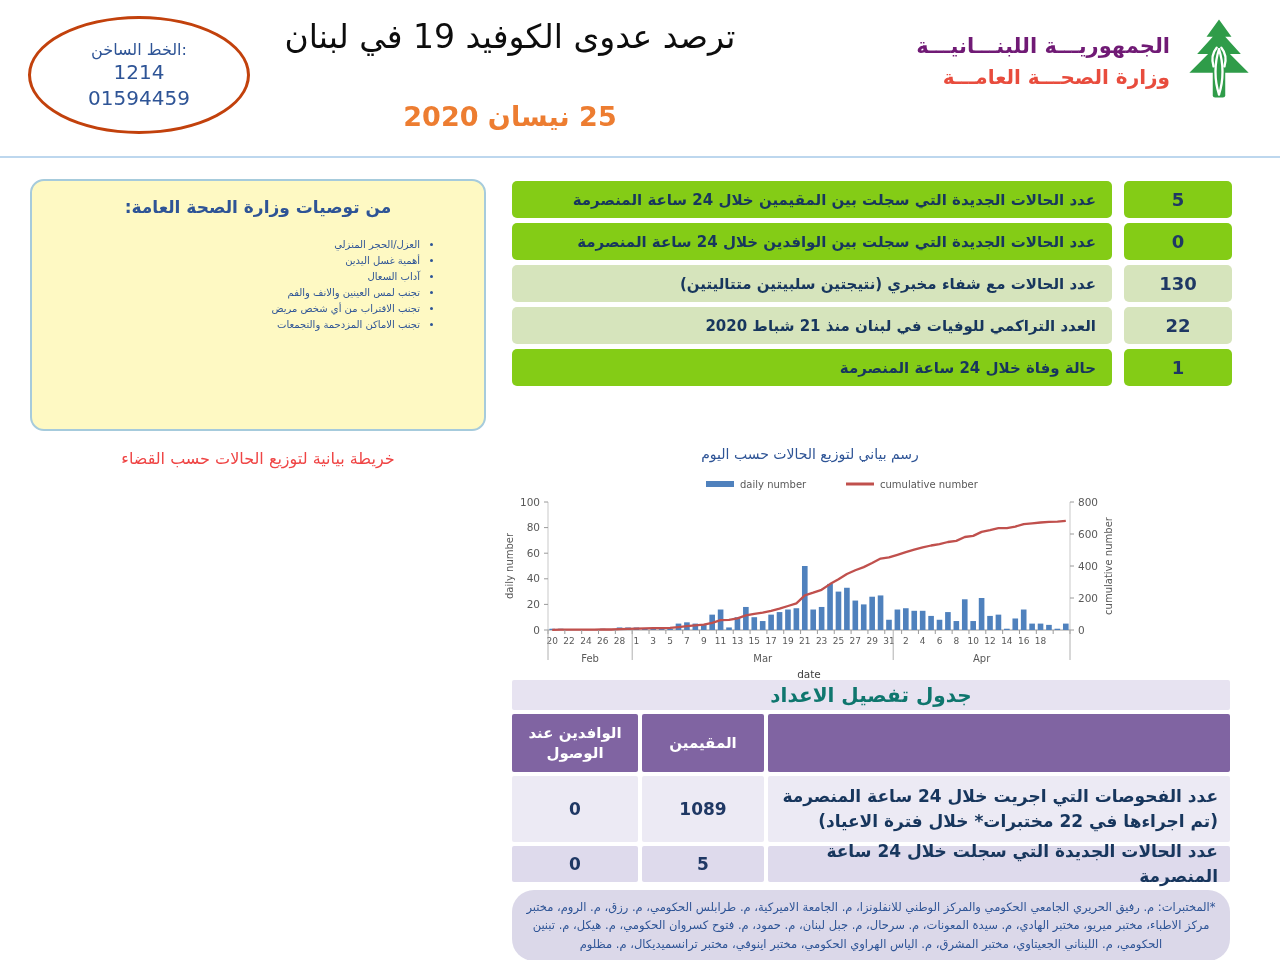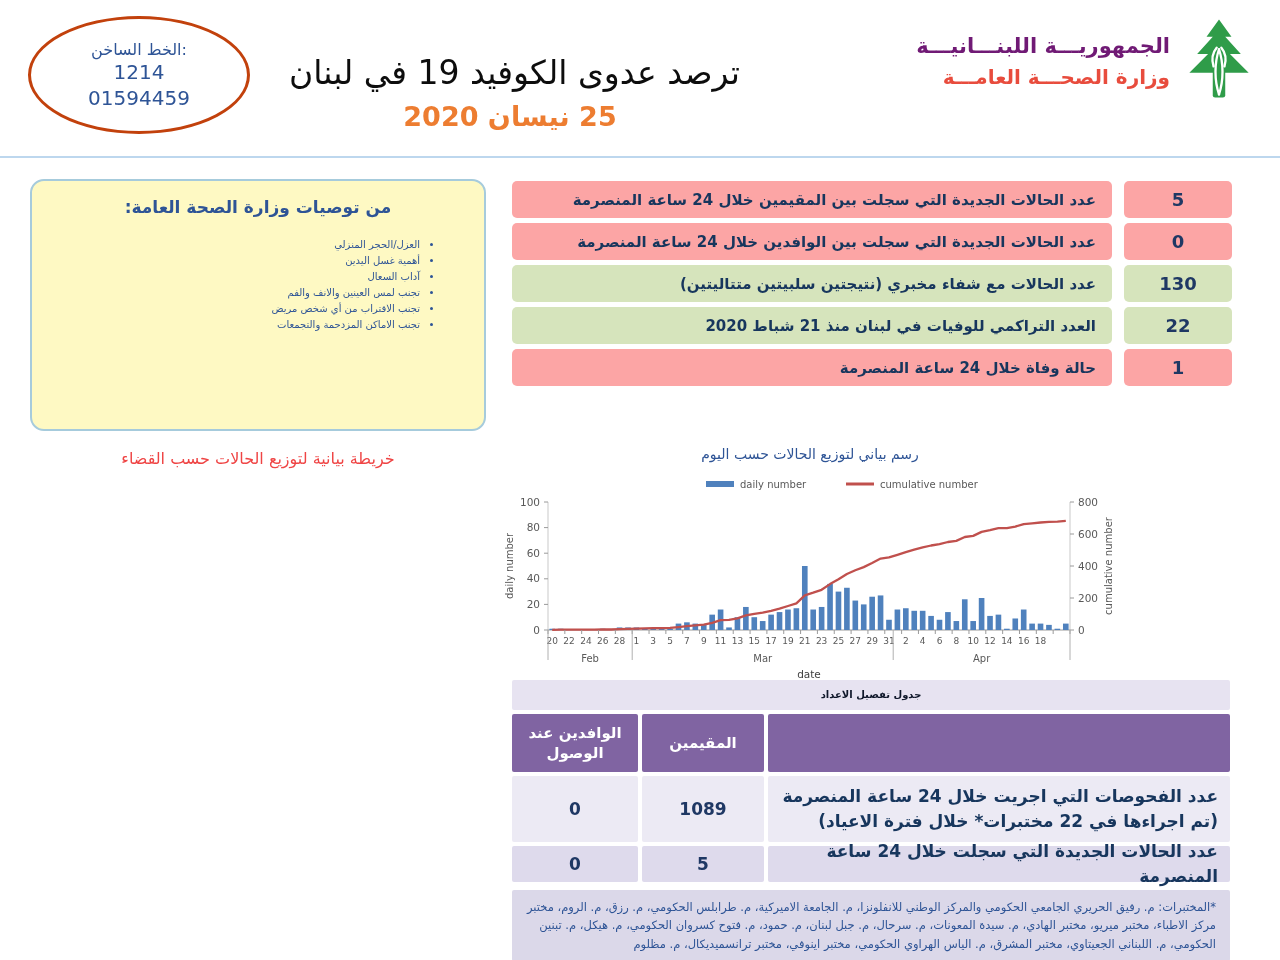--- a/index.html
+++ b/index.html
@@ -6,21 +6,21 @@
   .page{position:relative;width:1280px;height:960px;background:#fff;overflow:hidden;
         font-family:"DejaVu Sans",sans-serif;}
 
   
   .hotline{position:absolute;left:28px;top:16px;width:222px;height:118px;
            border:3px solid #c2410c;border-radius:50%;color:#2e5496;
            display:flex;flex-direction:column;align-items:center;justify-content:center;
            box-sizing:border-box;}
   .hotline .lbl{font-size:16px;}
   .hotline .num{font-size:20px;line-height:1.3;}
-  .title-block{position:absolute;left:280px;top:14px;width:460px;text-align:right;direction:rtl;margin-top:36px;}
+  .title-block{position:absolute;left:280px;top:14px;width:460px;text-align:center;direction:rtl;}
   .main-title{font-size:33px;color:#0d0d0d;line-height:1.4;}
   .report-date{position:absolute;left:280px;top:101px;width:460px;text-align:center;
                font-size:27px;font-weight:bold;color:#ed7d31;direction:rtl;}
   .logo{position:absolute;right:22px;top:18px;display:flex;align-items:center;gap:10px;}
   .logo-text{text-align:right;direction:rtl;}
   .logo-line1{color:#701a75;font-weight:bold;font-size:21px;line-height:1.5;}
   .logo-line2{color:#e84c3d;font-weight:bold;font-size:20px;line-height:1.4;}
   .header-rule{position:absolute;left:0;top:156px;width:1280px;height:2px;background:#bdd7ee;}
 
   
@@ -34,46 +34,46 @@
             color:#ef4444;font-size:16px;font-weight:400;direction:rtl;cursor:pointer;}
 
   
   .stats{position:absolute;left:512px;top:181px;width:732px;}
   .stat-row{display:flex;gap:12px;margin-bottom:5px;height:37px;}
   .stat-label{width:600px;border-radius:5px;direction:rtl;display:flex;align-items:center;
               padding:0 16px;box-sizing:border-box;color:#17365d;font-weight:bold;font-size:15px;}
   .stat-value{width:108px;border-radius:5px;display:flex;align-items:center;justify-content:center;
               color:#1f3864;font-weight:bold;font-size:18px;}
   .shade-dark{background:#d6e4bc;}
-  .shade-light{background:#fca5a5;}
+  .shade-light{background:#84cc16;}
 
   
   .chart-block{position:absolute;left:500px;top:446px;width:620px;}
   .chart-title{text-align:center;color:#2e5496;font-size:14px;direction:rtl;margin-bottom:16px;}
 
   
   .ptable{position:absolute;left:512px;top:680px;width:718px;}
-  .pt-title{background:#e7e3f1;height:30px;line-height:30px;text-align:center;color:#0f172a;
-            font-weight:bold;font-size:10px;border-radius:2px;direction:rtl;}
+  .pt-title{background:#e7e3f1;height:30px;line-height:30px;text-align:center;color:#0f766e;
+            font-weight:bold;font-size:20px;border-radius:2px;direction:rtl;}
   .pt-grid{display:flex;gap:4px;margin-top:4px;}
   .pt-cell{border-radius:2px;box-sizing:border-box;}
   .col-arr{width:126px;flex:none;}
   .col-res{width:122px;flex:none;}
   .col-lbl{flex:1;}
   .pt-head .pt-cell{background:#8064a2;color:#fff;font-weight:bold;font-size:15px;height:58px;
                     display:flex;align-items:center;justify-content:center;text-align:center;
                     direction:rtl;line-height:1.35;}
   .pt-row .pt-cell{display:flex;align-items:center;justify-content:center;
                    color:#1f3864;font-weight:bold;font-size:17px;}
   .pt-row .col-lbl{justify-content:flex-start;direction:rtl;text-align:right;
                    padding:4px 12px;color:#17365d;font-weight:600;font-size:17px;line-height:1.5;}
   .row-a .pt-cell{background:#eceaf4;}
   .row-b .pt-cell{background:#dedaec;}
-  .pt-foot{margin-top:8px;background:#dbd8e9;border-radius:2px;padding:8px 14px;
-           color:#2e5496;font-size:11.5px;direction:rtl;text-align:right;line-height:1.6;}
+  .pt-foot{margin-top:8px;background:#dbd8e9;border-radius:22px;padding:8px 14px;
+           color:#2e5496;font-size:11.5px;direction:rtl;text-align:center;line-height:1.6;}
 </style>
 </head>
 <body>
 
 <div class="page">
 
   <div class="hotline">
     <div class="lbl">الخط الساخن:</div>
     <div class="num">1214</div>
     <div class="num">01594459</div>

